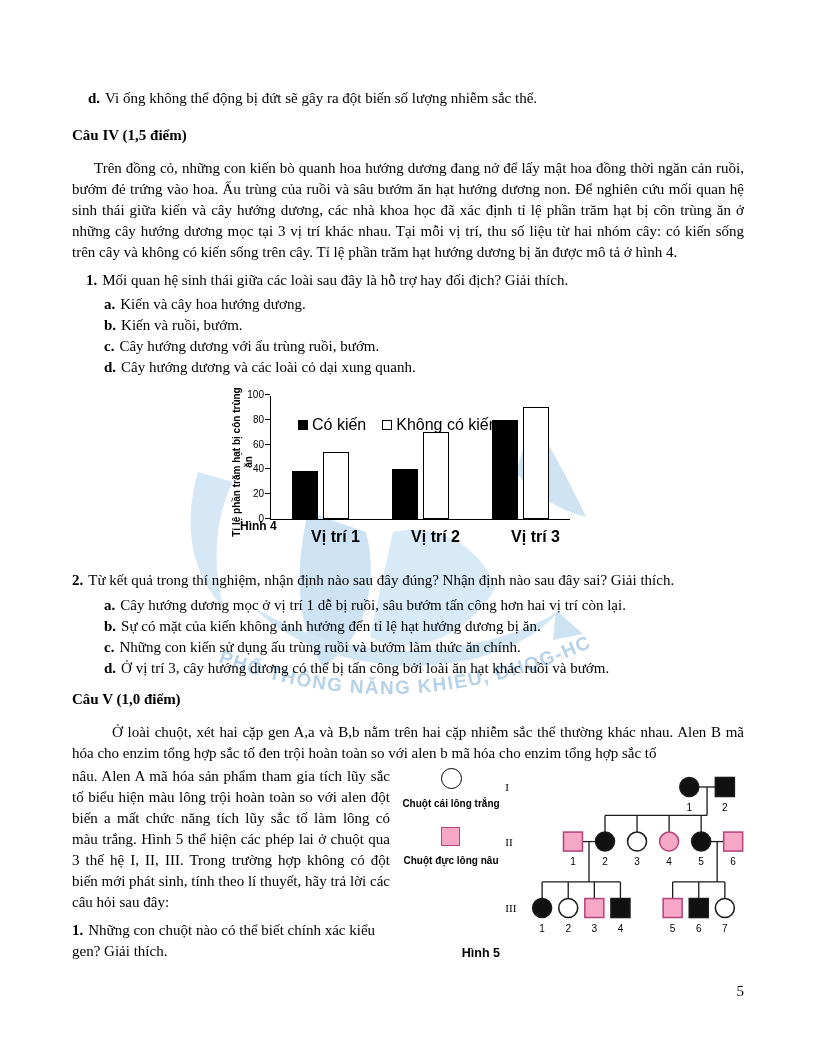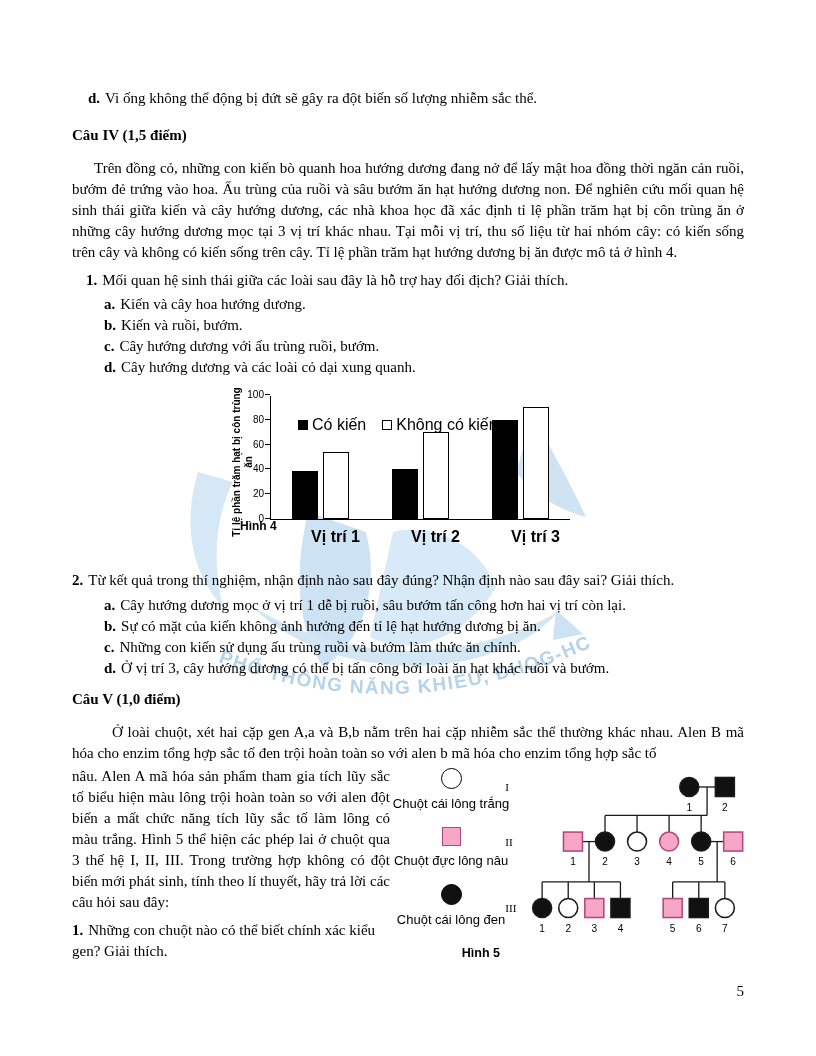--- a/index.html
+++ b/index.html
@@ -41,21 +41,21 @@
   .chart-xlabel { position:absolute; width:80px; text-align:right; top:138px; font-size:16px; font-weight:bold; }
   .chart-figlabel { position:absolute; left:16px; top:128px; font-size:12px; font-weight:bold; }
 
   
   .two-col { display:flex; margin-top:2px; }
   .col-text { width:328px; }
   .col-text .q { margin-left:0; }
   .figure { flex:1; display:flex; padding-left:8px; font-family:"Liberation Sans", sans-serif; }
   .ped-legend { width:106px; height:198px; display:flex; flex-direction:column; gap:13px; align-items:center; padding-top:2px; }
   .ped-legend-item { display:flex; flex-direction:column; align-items:center; gap:4px; }
-  .ped-legend-label { font-size:13px; font-weight:normal; white-space:nowrap; }
+  .ped-legend-label { font-size:10px; font-weight:bold; white-space:nowrap; }
   .fig5-label { font-size:12.5px; font-weight:bold; margin-top:auto; align-self:flex-end; padding-right:4px; }
   .ped-svg { margin-top:2px; }
 
   .page-number { text-align:right; margin-top:16px; font-size:15px; }
 </style>
 </head>
 <body>
 
 <div class="page">
 
@@ -152,24 +152,20 @@
       <div class="figure">
         <div class="ped-legend">
 
         <div class="ped-legend-item">
               <div style="width: 21px; height: 21px; border-radius: 50%; background: rgb(255, 255, 255); border: 1.6px solid rgb(0, 0, 0);"></div>
               <div class="ped-legend-label">Chuột cái lông trắng</div>
             </div>
             <div class="ped-legend-item">
               <div style="width: 19px; height: 19px; background: rgb(246, 167, 198); border: 1.6px solid rgb(179, 69, 127);"></div>
               <div class="ped-legend-label">Chuột đực lông nâu</div>
-            </div>
-            <div class="ped-legend-item">
-              <div style="width: 21px; height: 21px; border-radius: 50%; background: rgb(17, 17, 17); border: 1.6px solid rgb(0, 0, 0);"></div>
-              <div class="ped-legend-label">Chuột cái lông đen</div>
             </div>
             <div class="fig5-label">Hình 5</div>
           </div>
         <svg class="ped-svg" id="pedigree-svg" width="240" height="178" viewBox="-18 0 202 150">
             <line x1="146" y1="16" x2="160" y2="16" stroke="#1a1a1a" stroke-width="1.1"></line>
             <line x1="153" y1="16" x2="153" y2="40" stroke="#1a1a1a" stroke-width="1.1"></line>
             <line x1="67" y1="40" x2="153" y2="40" stroke="#1a1a1a" stroke-width="1.1"></line>
             <line x1="67" y1="40" x2="67" y2="54" stroke="#1a1a1a" stroke-width="1.1"></line>
             <line x1="94" y1="40" x2="94" y2="54" stroke="#1a1a1a" stroke-width="1.1"></line>
             <line x1="121" y1="40" x2="121" y2="54" stroke="#1a1a1a" stroke-width="1.1"></line>

